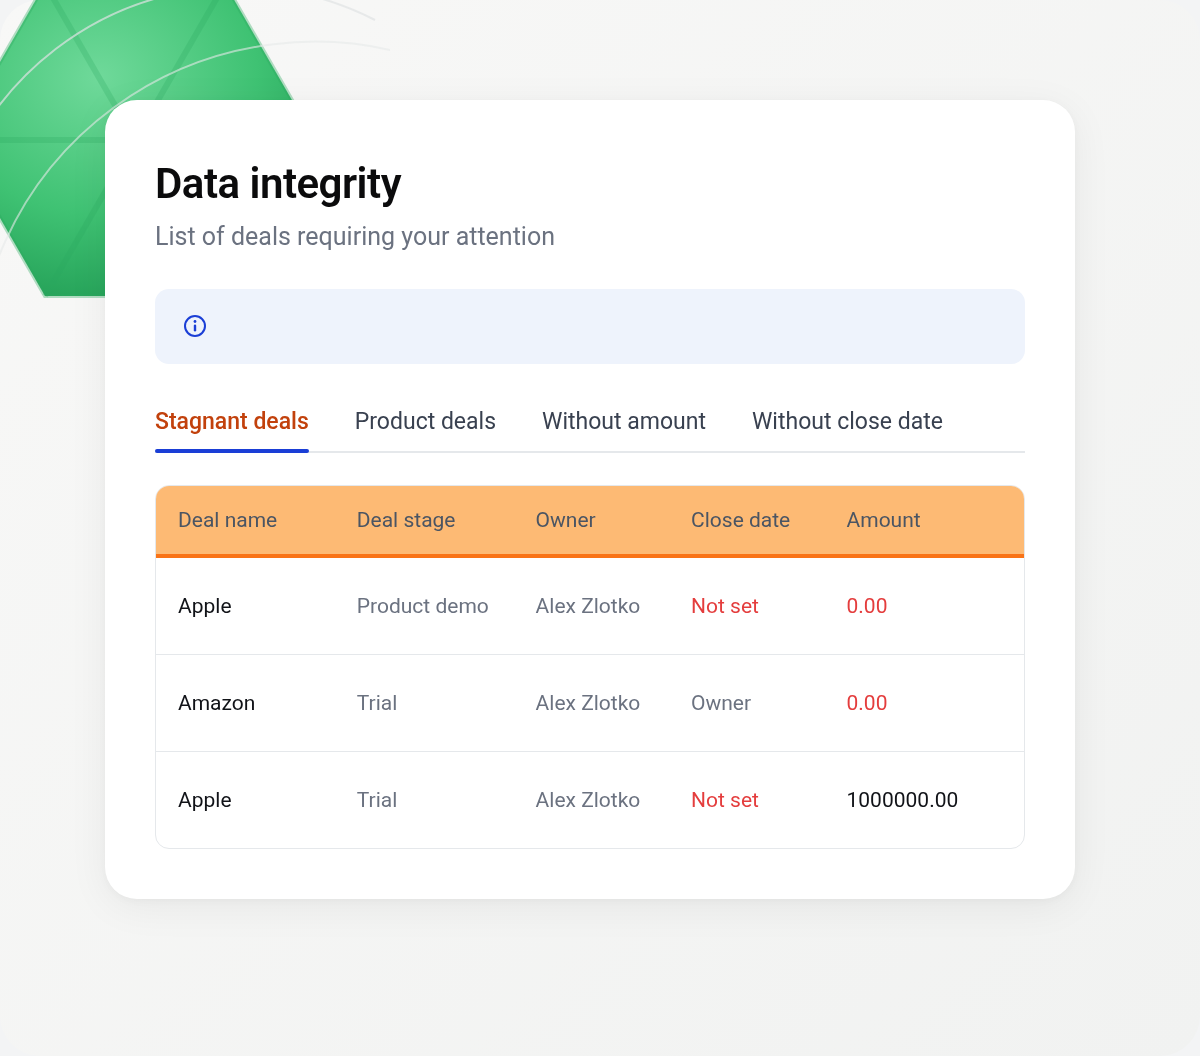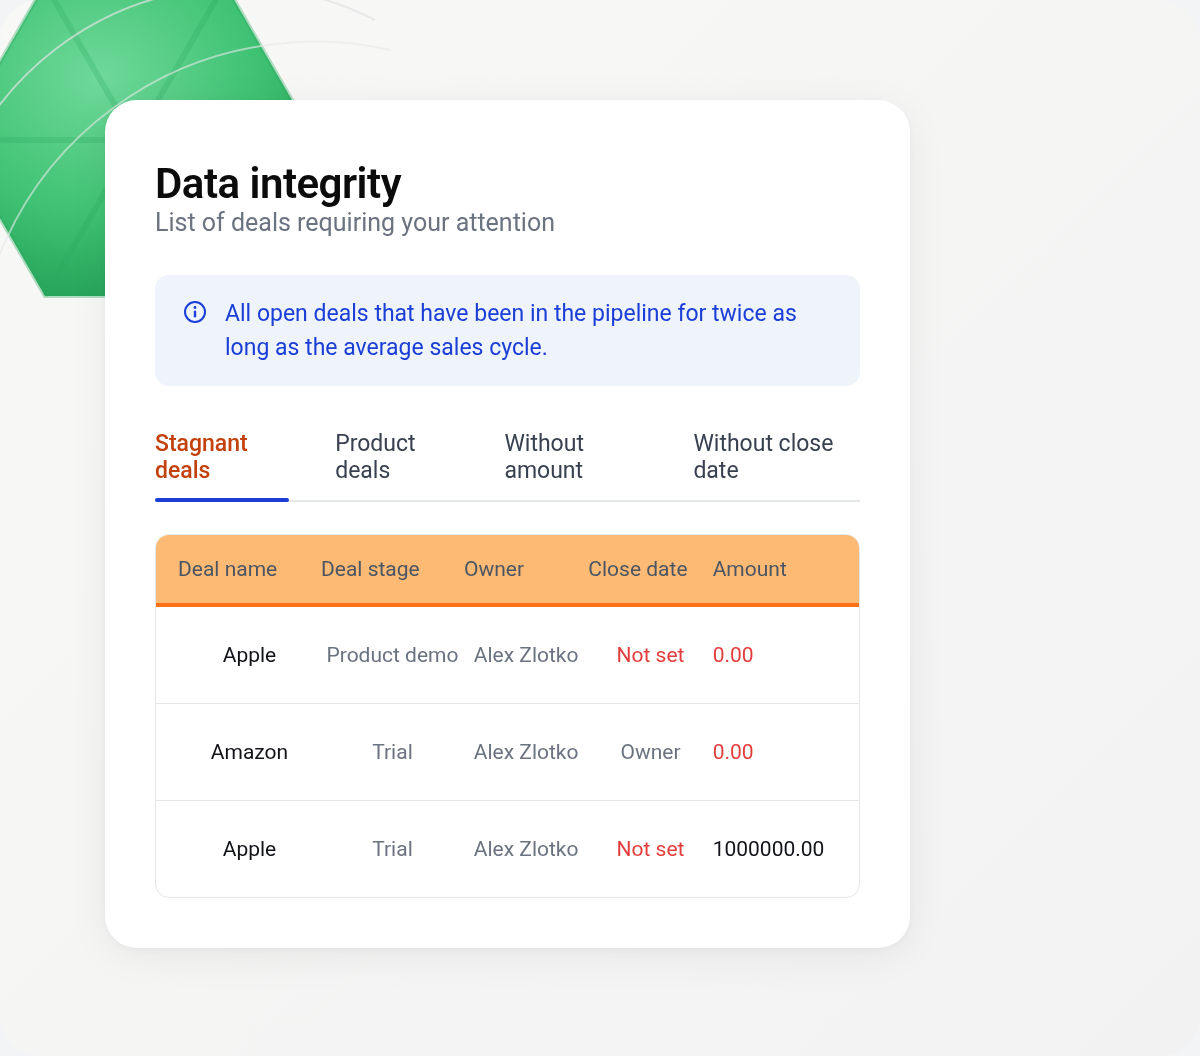--- a/index.html
+++ b/index.html
@@ -26,36 +26,37 @@
       top: -40px;
       left: -60px;
       width: 450px;
       height: 420px;
       pointer-events: none;
     }
     .card {
       position: absolute;
       top: 100px;
       left: 105px;
-      width: 805px;
+      width: 970px;
       background: #ffffff;
       border-radius: 32px;
       padding: 60px 50px 50px 50px;
       box-shadow: 0 8px 40px rgba(0,0,0,0.06), 0 2px 8px rgba(0,0,0,0.03);
     }
     .page-title {
       font-size: 42px;
       font-weight: 600;
       color: #0b0b0c;
       line-height: 1.15;
       letter-spacing: -0.5px;
     }
     .page-subtitle {
       font-size: 25px;
       color: #6b7280;
+      margin-top: 14px;
       font-weight: 400;
     }
     .info-banner {
       margin-top: 38px;
       background: #eef3fc;
       border-radius: 14px;
       padding: 22px 28px;
       display: flex;
       gap: 18px;
       align-items: flex-start;
@@ -127,21 +128,20 @@
       border-bottom: 1px solid #e5e8eb;
       align-items: center;
     }
     .trow:last-child {
       border-bottom: none;
     }
     .td {
       font-size: 21px;
       color: #111318;
       font-weight: 400;
-      text-align: center;
     }
     .td.muted {
       color: #6b7280;
     }
     .td.right {
       text-align: left;
     }
     .td.warn {
       color: #e43d3d;
     }
@@ -176,21 +176,20 @@
   <p class="page-subtitle">List of deals requiring your attention</p>
 
   <div class="info-banner">
     <span class="info-icon">
       <svg width="24" height="24" viewBox="0 0 24 24" fill="none">
         <circle cx="12" cy="12" r="10" stroke="#1a3ed6" stroke-width="2"></circle>
         <circle cx="12" cy="7.5" r="1.4" fill="#1a3ed6"></circle>
         <rect x="10.8" y="10.5" width="2.4" height="7" rx="1.2" fill="#1a3ed6"></rect>
       </svg>
     </span>
-    <span class="info-text">All open deals that have been in the pipeline for twice as long as the average sales cycle.</span>
   </div>
 
   <div class="tabs">
     <div class="tab active">Stagnant deals</div>
     <div class="tab">Product deals</div>
     <div class="tab">Without amount</div>
     <div class="tab">Without close date</div>
   </div>
 
   <div class="deals-table">

